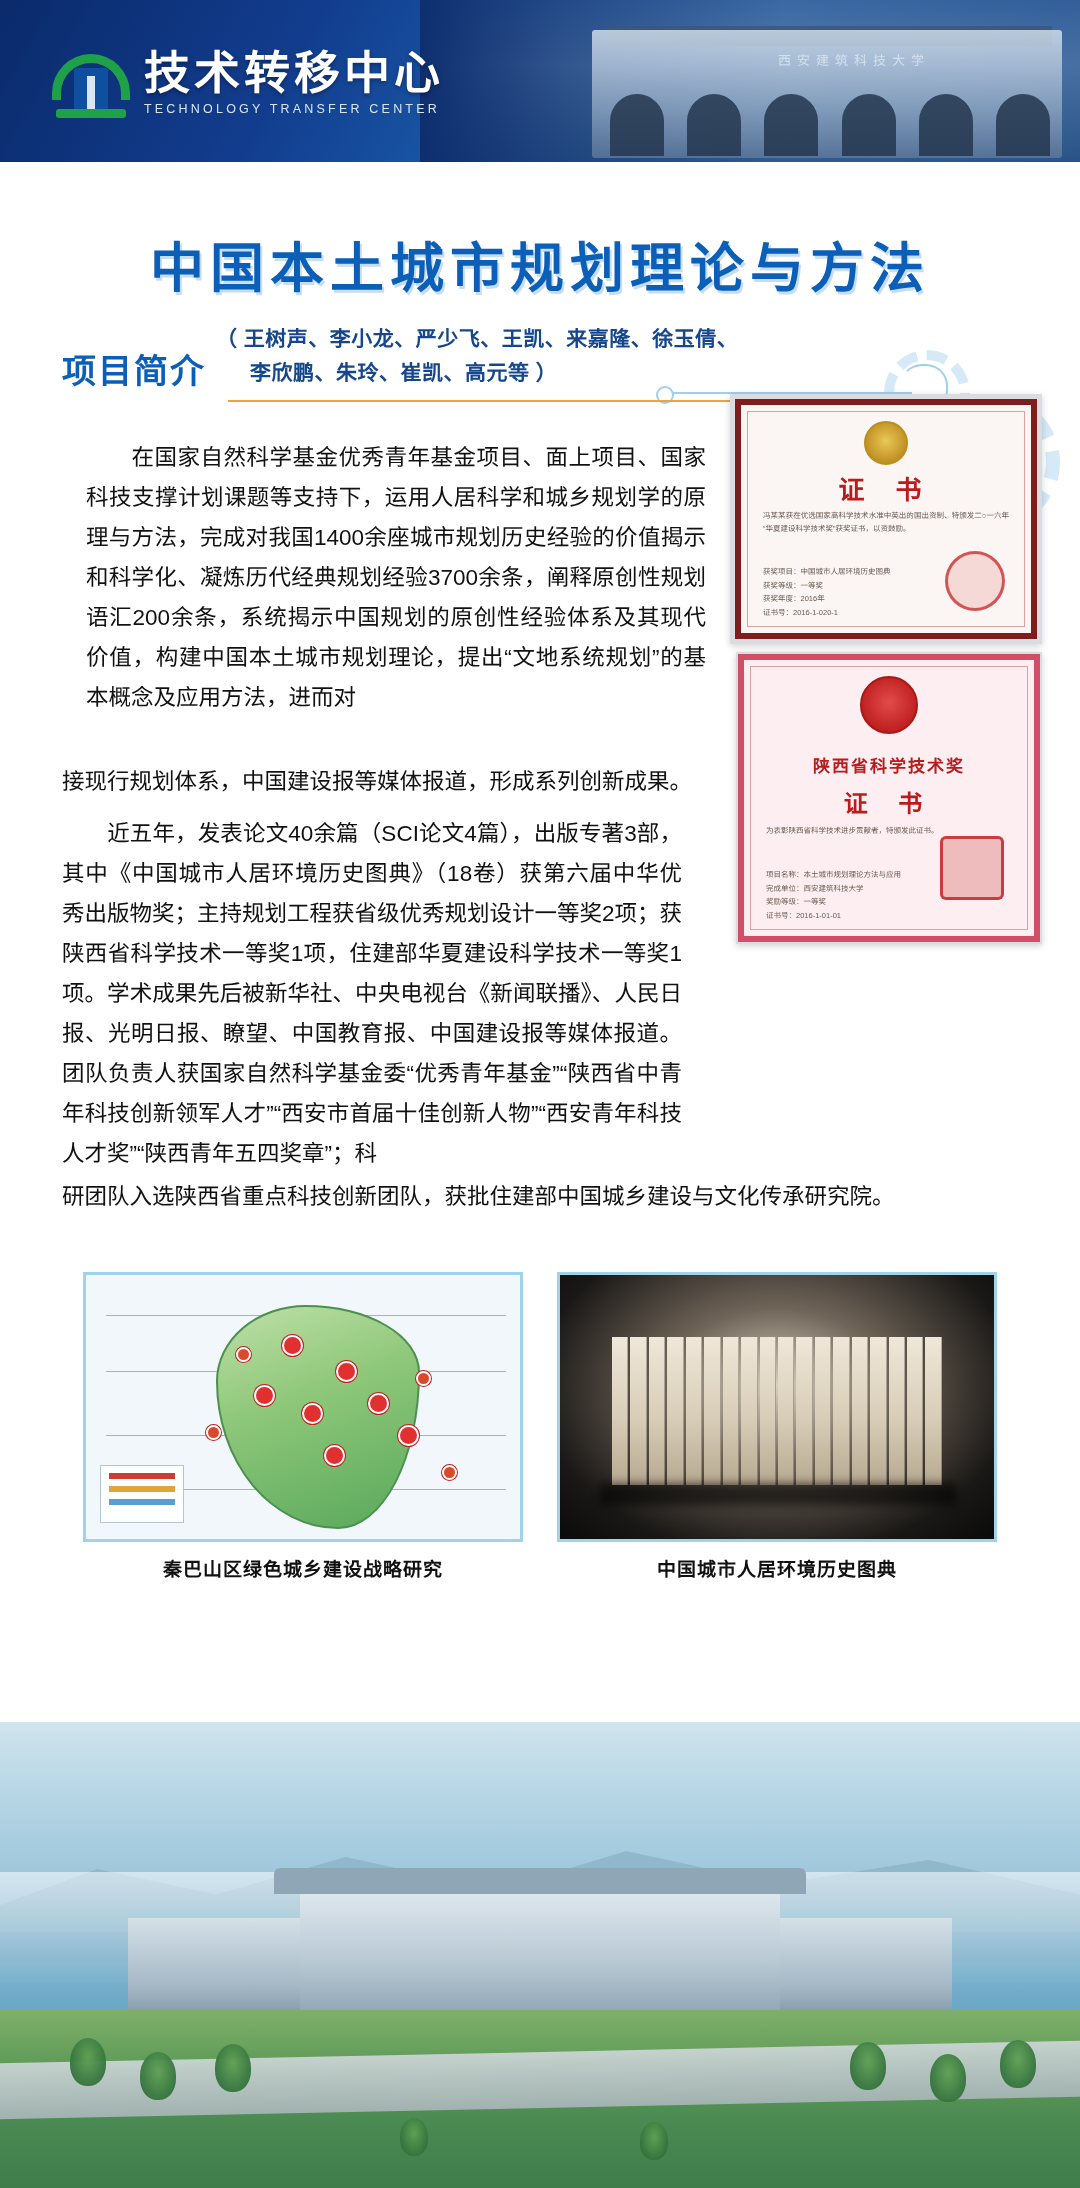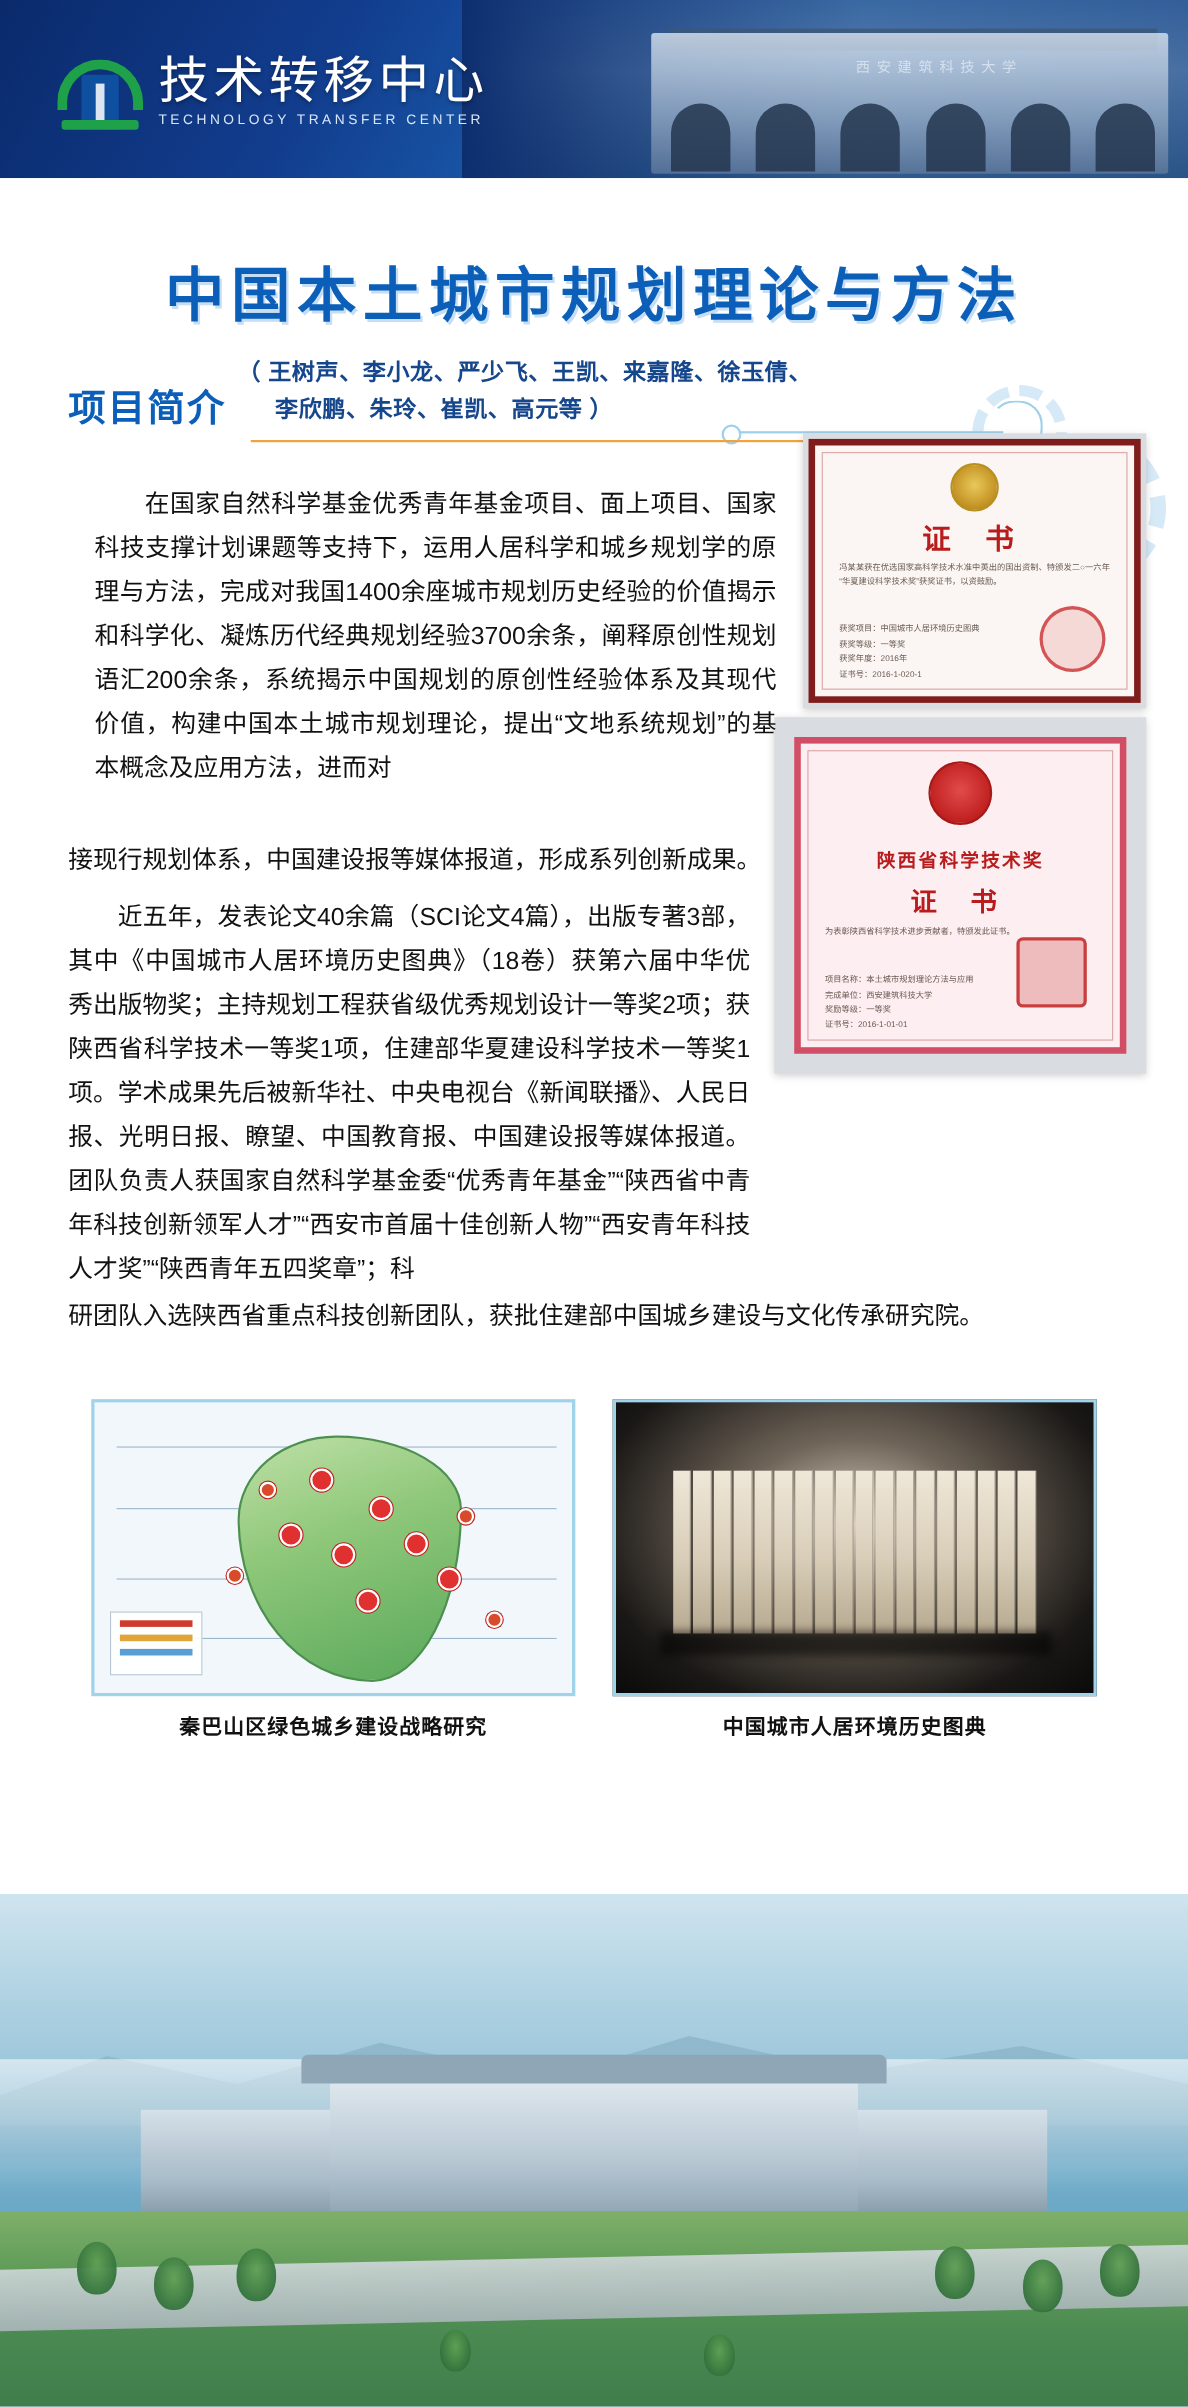--- a/index.html
+++ b/index.html
@@ -109,21 +109,21 @@
   }
   .logo-mark .base {
     position: absolute;
     left: 4px; bottom: 0;
     width: 70px; height: 9px;
     background: #1fa14a;
     border-radius: 3px;
   }
   .logo-text-cn {
     font-size: 46px;
-    font-weight: normal;
+    font-weight: bold;
     color: #ffffff;
     letter-spacing: 4px;
     line-height: 1;
     text-shadow: 0 2px 4px rgba(0,0,0,.35);
   }
   .logo-text-en {
     font-size: 12.5px;
     color: #d6e6f6;
     letter-spacing: 3.2px;
     margin-top: 6px;
@@ -225,21 +225,21 @@
     width: 302px; height: 240px;
     background: #d9dde2;
     padding: 5px;
     box-shadow: 0 2px 7px rgba(0,0,0,.18);
   }
   .cert2 {
     position: absolute;
     right: 38px; top: 490px;
     width: 302px; height: 288px;
     background: #d9dde2;
-    padding: 18px;
+    padding: 2px;
     box-shadow: 0 2px 7px rgba(0,0,0,.18);
   }
   .cert-inner {
     position: relative;
     width: 100%; height: 100%;
     background: #fbf6f3;
     border: 6px solid #7f1d1d;
     box-sizing: border-box;
     overflow: hidden;
   }

